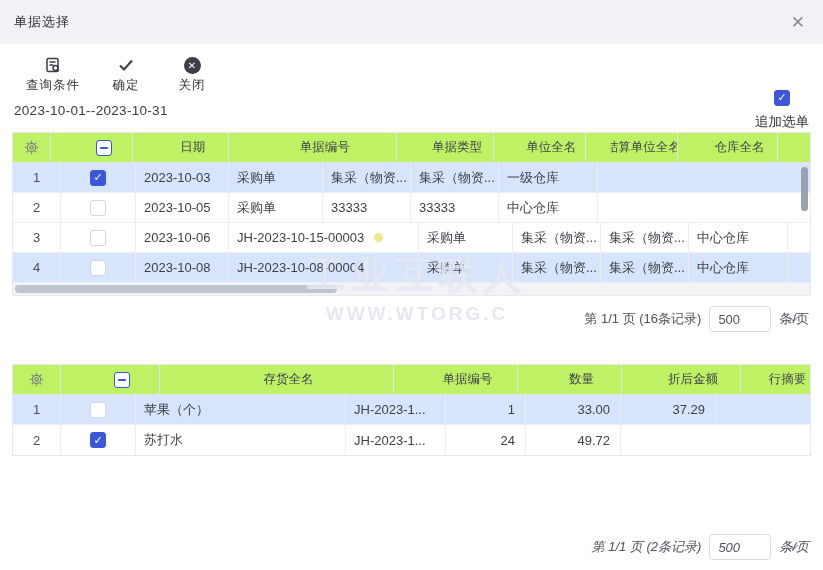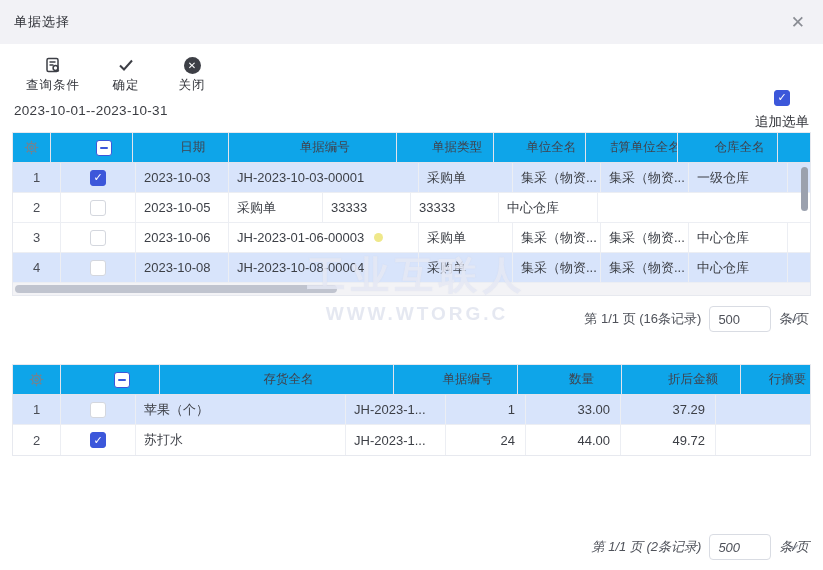--- a/index.html
+++ b/index.html
@@ -33,21 +33,21 @@
     align-items:center; justify-content:center; flex:none; }
   .cb.checked { background:#3c57da; border:1px solid #3c57da; }
   .cb.checked::after { content:"✓"; color:#fff; font-size:11px; font-weight:bold; line-height:1; }
   .cb.unchecked { background:#fff; border:1px solid #d4d7de; }
   .cb.indet { background:#fff; border:1px solid #3c57da; }
   .cb.indet::after { content:""; width:8px; height:2px; background:#3c57da; border-radius:1px; }
   
   .grid { margin:12px 12px 0 12px; border:1px solid #e7e9ef; position:relative; background:#fff; }
   .trow { display:flex; height:30px; align-items:stretch; border-bottom:1px solid #eceef3; }
   .trow:last-child { border-bottom:none; }
-  .thead { background:#0ea5e9; border-bottom:1px solid #e2e4ec;gap:24px; }
+  .thead { background:#bef264; border-bottom:1px solid #e2e4ec;gap:24px; }
   .cell { display:flex; align-items:center; font-size:13px; color:#3c3f46;
     border-right:1px solid #eceef3; padding:0 8px; overflow:hidden; white-space:nowrap; }
   .thead .cell { justify-content:center; font-size:12.5px; color:#40434e; border-right:1px solid #e2e4ec; padding:0 4px; }
   .cell.center { justify-content:center; }
   .cell.right { justify-content:flex-end; padding-right:10px; }
   .cell.rest { flex:1; border-right:none; }
   .row-sel { background:#d8e4fb; }
   .rownum { font-size:13px; color:#4a4d55; }
   
   .t1 .c-num{width:48px} .t1 .c-chk{width:75px} .t1 .c-date{width:93px}
@@ -152,21 +152,20 @@
     <div class="cell c-wh">仓库全名</div>
     <div class="cell rest"></div>
   </div>
 
   <div class="trow row-sel">
     <div class="cell c-num center rownum">1</div>
     <div class="cell c-chk center">
         <span class="cb checked"></span>
       </div>
     <div class="cell c-date">2023-10-03</div>
-    <div class="cell c-docno">JH-2023-10-03-00001</div>
     <div class="cell c-type">采购单</div>
     <div class="cell c-unit">集采（物资...</div>
     <div class="cell c-settle">集采（物资...</div>
     <div class="cell c-wh">一级仓库</div>
     <div class="cell rest"></div>
   </div>
 
   <div class="trow">
     <div class="cell c-num center rownum">2</div>
     <div class="cell c-chk center">
@@ -180,21 +179,21 @@
     <div class="cell rest"></div>
   </div>
 
   <div class="trow">
     <div class="cell c-num center rownum">3</div>
     <div class="cell c-chk center">
         <span class="cb unchecked"></span>
       </div>
     <div class="cell c-date">2023-10-06</div>
     <div class="cell c-docno">
-        <span>JH-2023-01-06-00003</span>
+        <span>JH-2023-10-15-00003</span>
         <span class="dot"></span>
       </div>
     <div class="cell c-type">采购单</div>
     <div class="cell c-unit">集采（物资...</div>
     <div class="cell c-settle">集采（物资...</div>
     <div class="cell c-wh">中心仓库</div>
     <div class="cell rest"></div>
   </div>
 
   <div class="trow row-sel">
@@ -270,21 +269,20 @@
   </div>
 
   <div class="trow">
     <div class="cell c-num center rownum">2</div>
     <div class="cell c-chk center">
         <span class="cb checked"></span>
       </div>
     <div class="cell c-name">苏打水</div>
     <div class="cell c-docno2">JH-2023-1...</div>
     <div class="cell c-qty right">24</div>
-    <div class="cell c-amt right">44.00</div>
     <div class="cell c-tax right">49.72</div>
     <div class="cell rest"></div>
   </div>
 </div>
 
 <div class="pager abs">
   <span>第 1/1 页 (2条记录)</span>
   <span class="psel">
     <span>500</span>
     <span class="chev">

